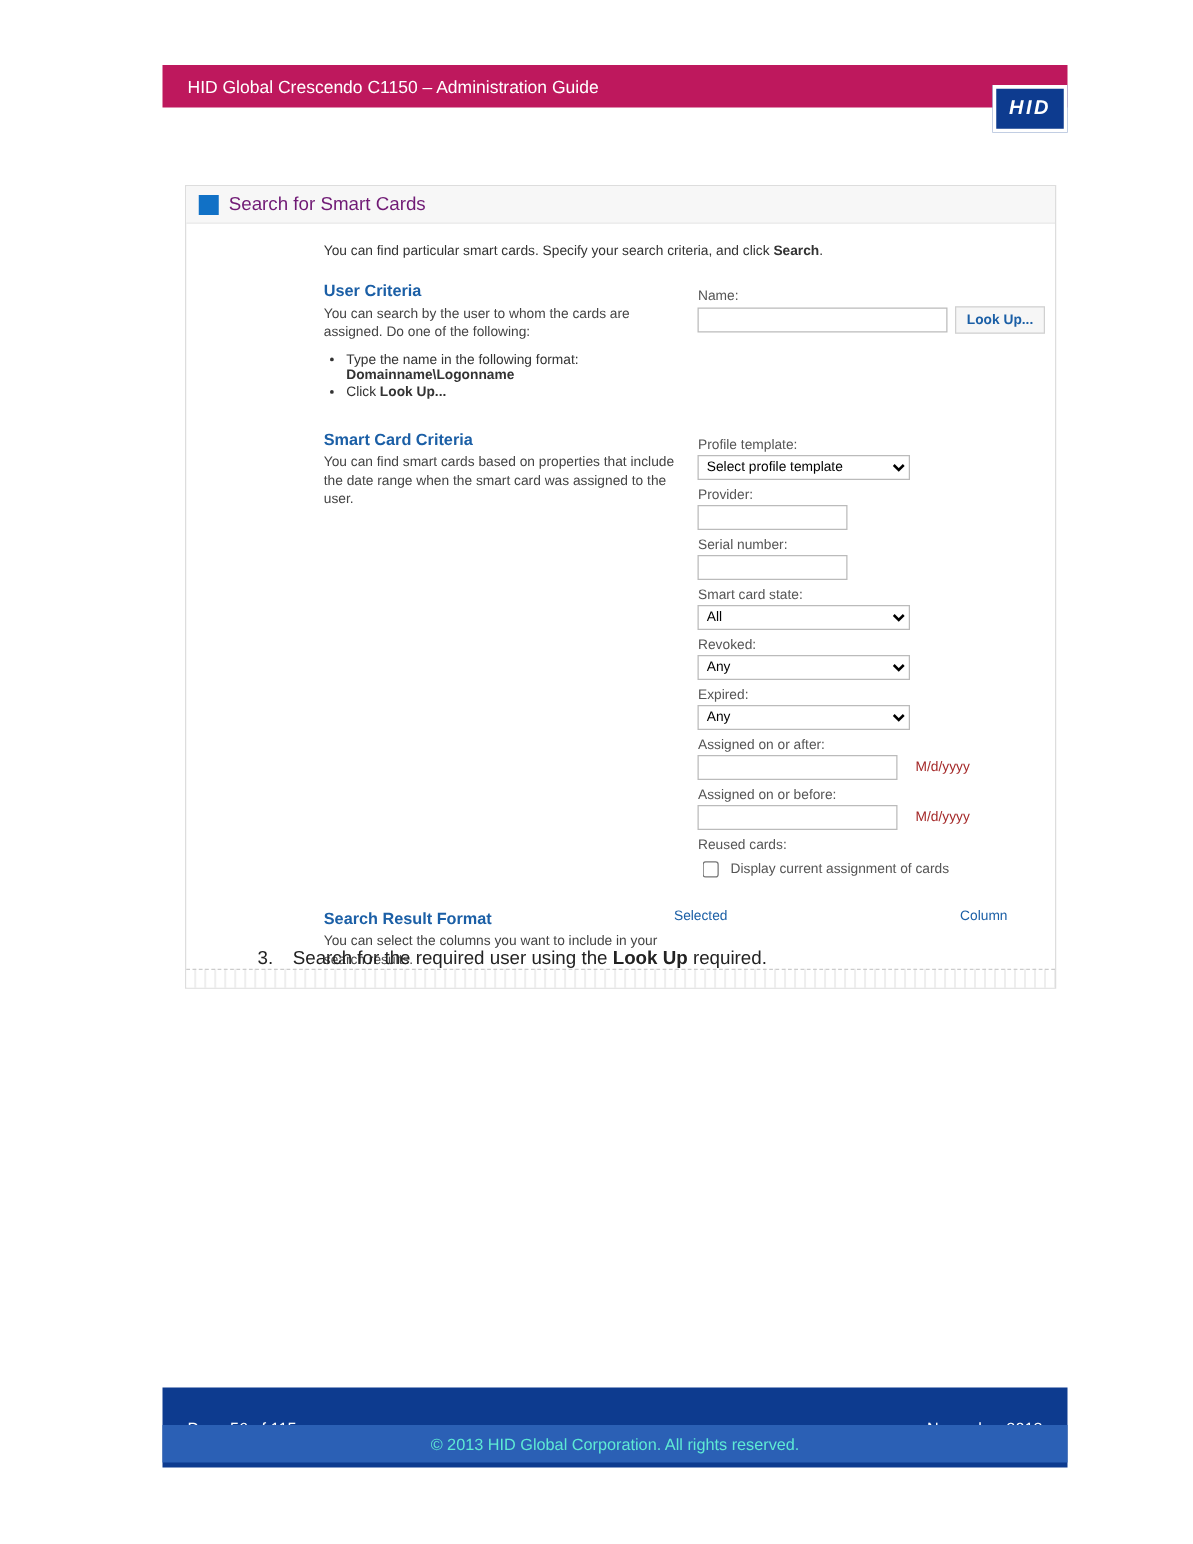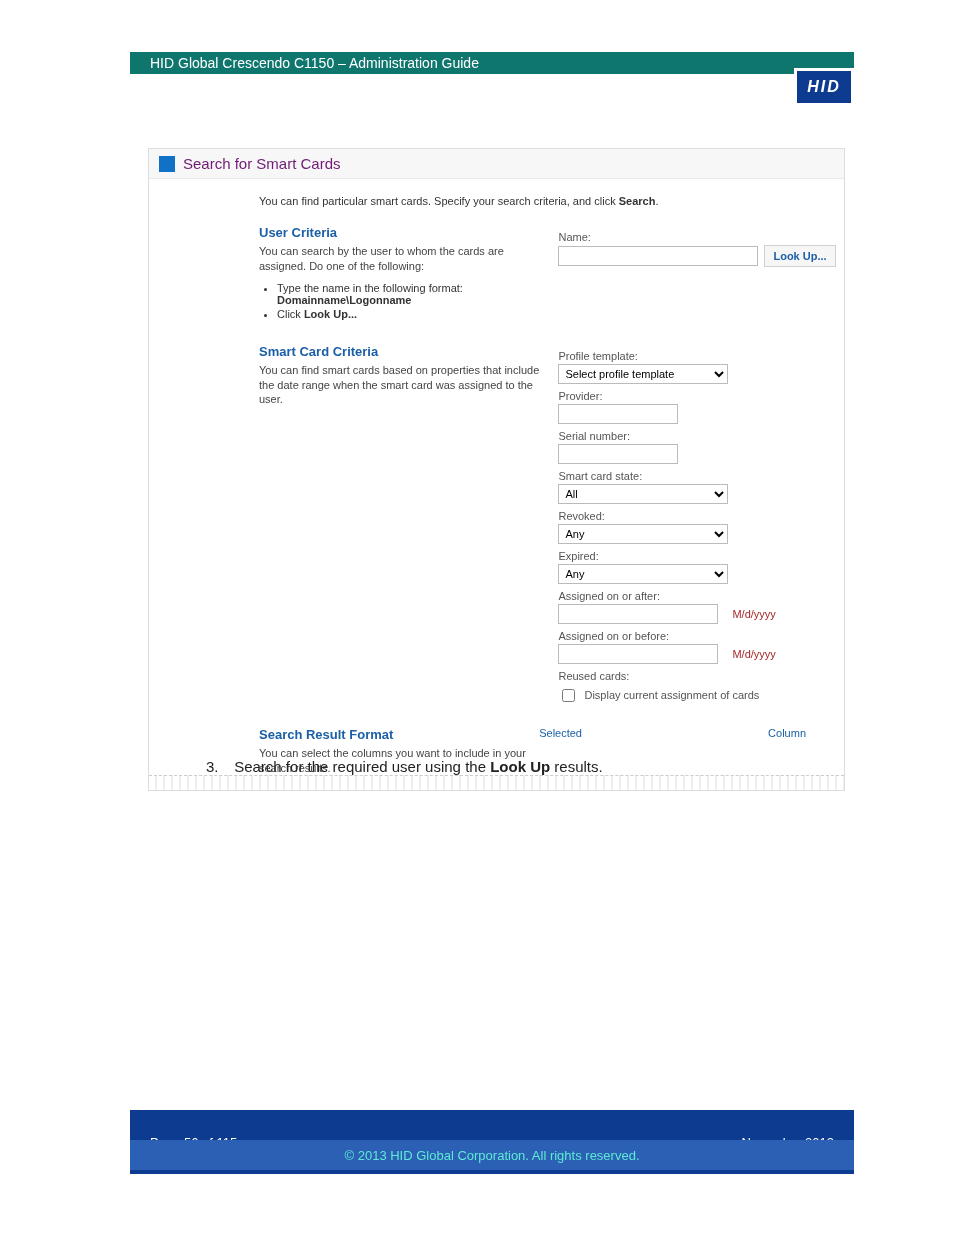--- a/index.html
+++ b/index.html
@@ -1,17 +1,17 @@
 <!DOCTYPE html>
 <html><head>
 <meta charset="utf-8">
 <style>
   html,body{margin:0;padding:0;background:#fff;font-family:Arial,Helvetica,sans-serif;color:#222}
   .page{width:954px;height:1235px;margin:0 auto;position:relative;background:#fff}
-  .hdrbar{position:absolute;left:130px;right:100px;top:52px;height:22px;background:#0f766e;color:#fff;display:flex;align-items:center;padding:0 20px;font-size:14px}
+  .hdrbar{position:absolute;left:130px;right:100px;top:52px;height:34px;background:#be185d;color:#fff;display:flex;align-items:center;padding:0 20px;font-size:14px}
   .logo-box{position:absolute;right:100px;top:68px;height:38px;width:60px;background:#0d3b8f;display:flex;align-items:center;justify-content:center;border:3px solid #fff;box-sizing:border-box}
   .logo-box span{color:#fff;font-weight:900;font-size:16px;letter-spacing:2px;font-style:italic}
   .screenshot{position:absolute;left:148px;top:148px;width:695px;background:#fff;border:1px solid #ddd}
   .ss-title{background:#f7f7f7;border-bottom:1px solid #e9e9e9;padding:6px 10px;display:flex;align-items:center;gap:8px}
   .ss-title .ticon{width:16px;height:16px;background:#1171c6;display:inline-block}
   .ss-title .ttxt{color:#701a75;font-weight:normal;font-size:15px}
   .ss-body{display:flex;padding:10px 0 0 0}
   .ss-left{width:110px;min-height:10px}
   .ss-main{flex:1;padding:0 8px 0 0;font-size:11px;color:#333}
   .intro{margin:6px 0 18px;font-size:11px}
@@ -148,21 +148,21 @@
             <span>Column</span>
           </div>
         </div>
       </div>
     </div>
     <div class="torn"></div>
   </div>
 
   <div class="step">
     <span class="num">3.</span>
-    <span>Search for the required user using the </span><b>Look Up</b><span> results.</span>
+    <span>Search for the required user using the </span><b>Look Up</b><span> required.</span>
   </div>
 
   <div class="footerbar">
     <span>Page 56 of 115</span>
     <span>November 2013</span>
   </div>
   <div class="copybar">
     <span>© 2013 HID Global Corporation. All rights reserved.</span>
   </div>
 

